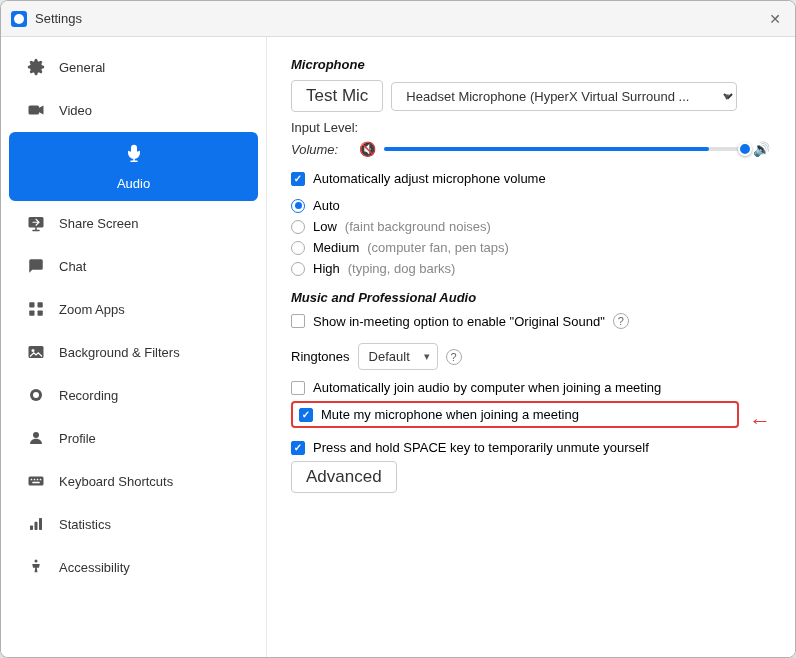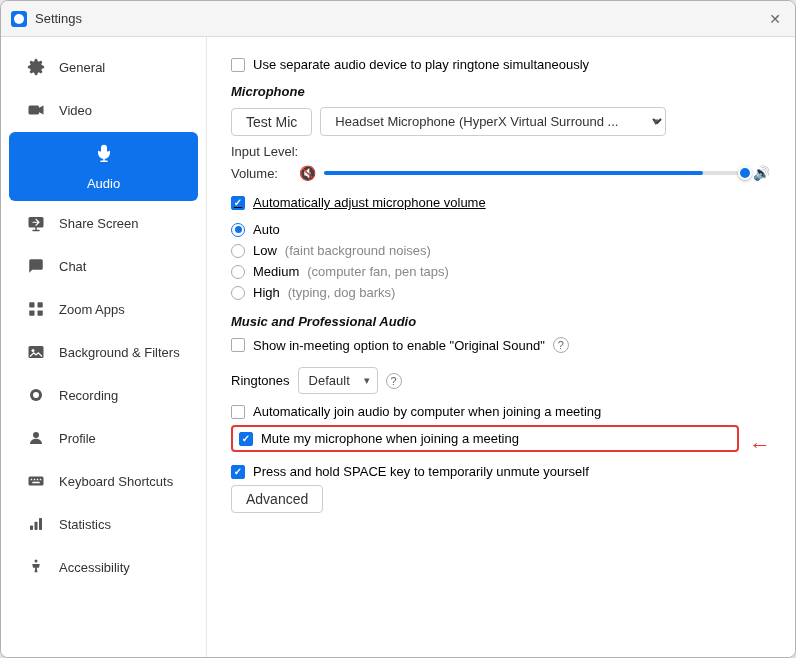--- a/index.html
+++ b/index.html
@@ -64,21 +64,21 @@
       color: #666;
       font-size: 14px;
       border-radius: 3px;
     }
     .content {
       display: flex;
       flex: 1;
       overflow: hidden;
     }
     .sidebar {
-      width: 206px;
+      width: 266px;
       background: #fff;
       border-right: 1px solid #e8e8e8;
       padding: 8px 0;
       overflow-y: auto;
     }
     .nav-item {
       display: flex;
       align-items: center;
       gap: 12px;
       padding: 10px 16px;
@@ -175,21 +175,21 @@
       height: 7px;
       background: #0e72ed;
       border-radius: 50%;
     }
     .btn {
       padding: 5px 14px;
       border: 1px solid #ccc;
       border-radius: 4px;
       background: #fff;
       cursor: pointer;
-      font-size: 14px;
+      font-size: 17px;
       color: #333;
     }
     .select-box {
       padding: 5px 26px 5px 10px;
       border: 1px solid #ccc;
       border-radius: 4px;
       background: #fff;
       cursor: pointer;
       font-size: 13px;
       color: #333;
@@ -222,20 +222,21 @@
     .volume-row {
       display: flex;
       align-items: center;
       gap: 8px;
       margin-bottom: 10px;
     }
     .volume-label {
       width: 60px;
       font-size: 13px;
       color: #333;
+      font-style: italic;
     }
     .slider-container {
       flex: 1;
       display: flex;
       align-items: center;
       gap: 8px;
     }
     .slider-track {
       flex: 1;
       height: 4px;
@@ -451,24 +452,20 @@
               <path d="M7 8h10l-1 5h-3l1 6h-4l1-6H8L7 8z" fill="#555"></path>
             </svg>
         </div>
         <span>Accessibility</span>
       </div>
 
     </div>
 
     <div class="main-content">
 
-      <div class="checkbox-row" style="margin-bottom:12px;">
-        <div class="checkbox"></div>
-        <span>Use separate audio device to play ringtone simultaneously</span>
-      </div>
 
       <div class="section">
         <div class="section-title">Microphone</div>
         <div class="row">
           <button class="btn">Test Mic</button>
           <div class="select-wrapper">
             <select class="mic-select">
               <option>Headset Microphone (HyperX Virtual Surround ...</option>
             </select>
           </div>
@@ -480,21 +477,21 @@
             <span style="font-size:14px; color:#555;">🔇</span>
             <div class="slider-track">
               <div class="slider-fill"></div>
               <div class="slider-thumb"></div>
             </div>
             <span style="font-size:14px; color:#555;">🔊</span>
           </div>
         </div>
       </div>
 
-      <div class="checkbox-row" style="margin-bottom:12px;text-decoration:underline;">
+      <div class="checkbox-row" style="margin-bottom:12px;">
         <div class="checkbox checked"></div>
         <span>Automatically adjust microphone volume</span>
       </div>
 
       <div class="section">
         <div class="checkbox-row">
           <div class="radio checked"></div>
           <span>Auto</span>
         </div>
         <div class="checkbox-row">

